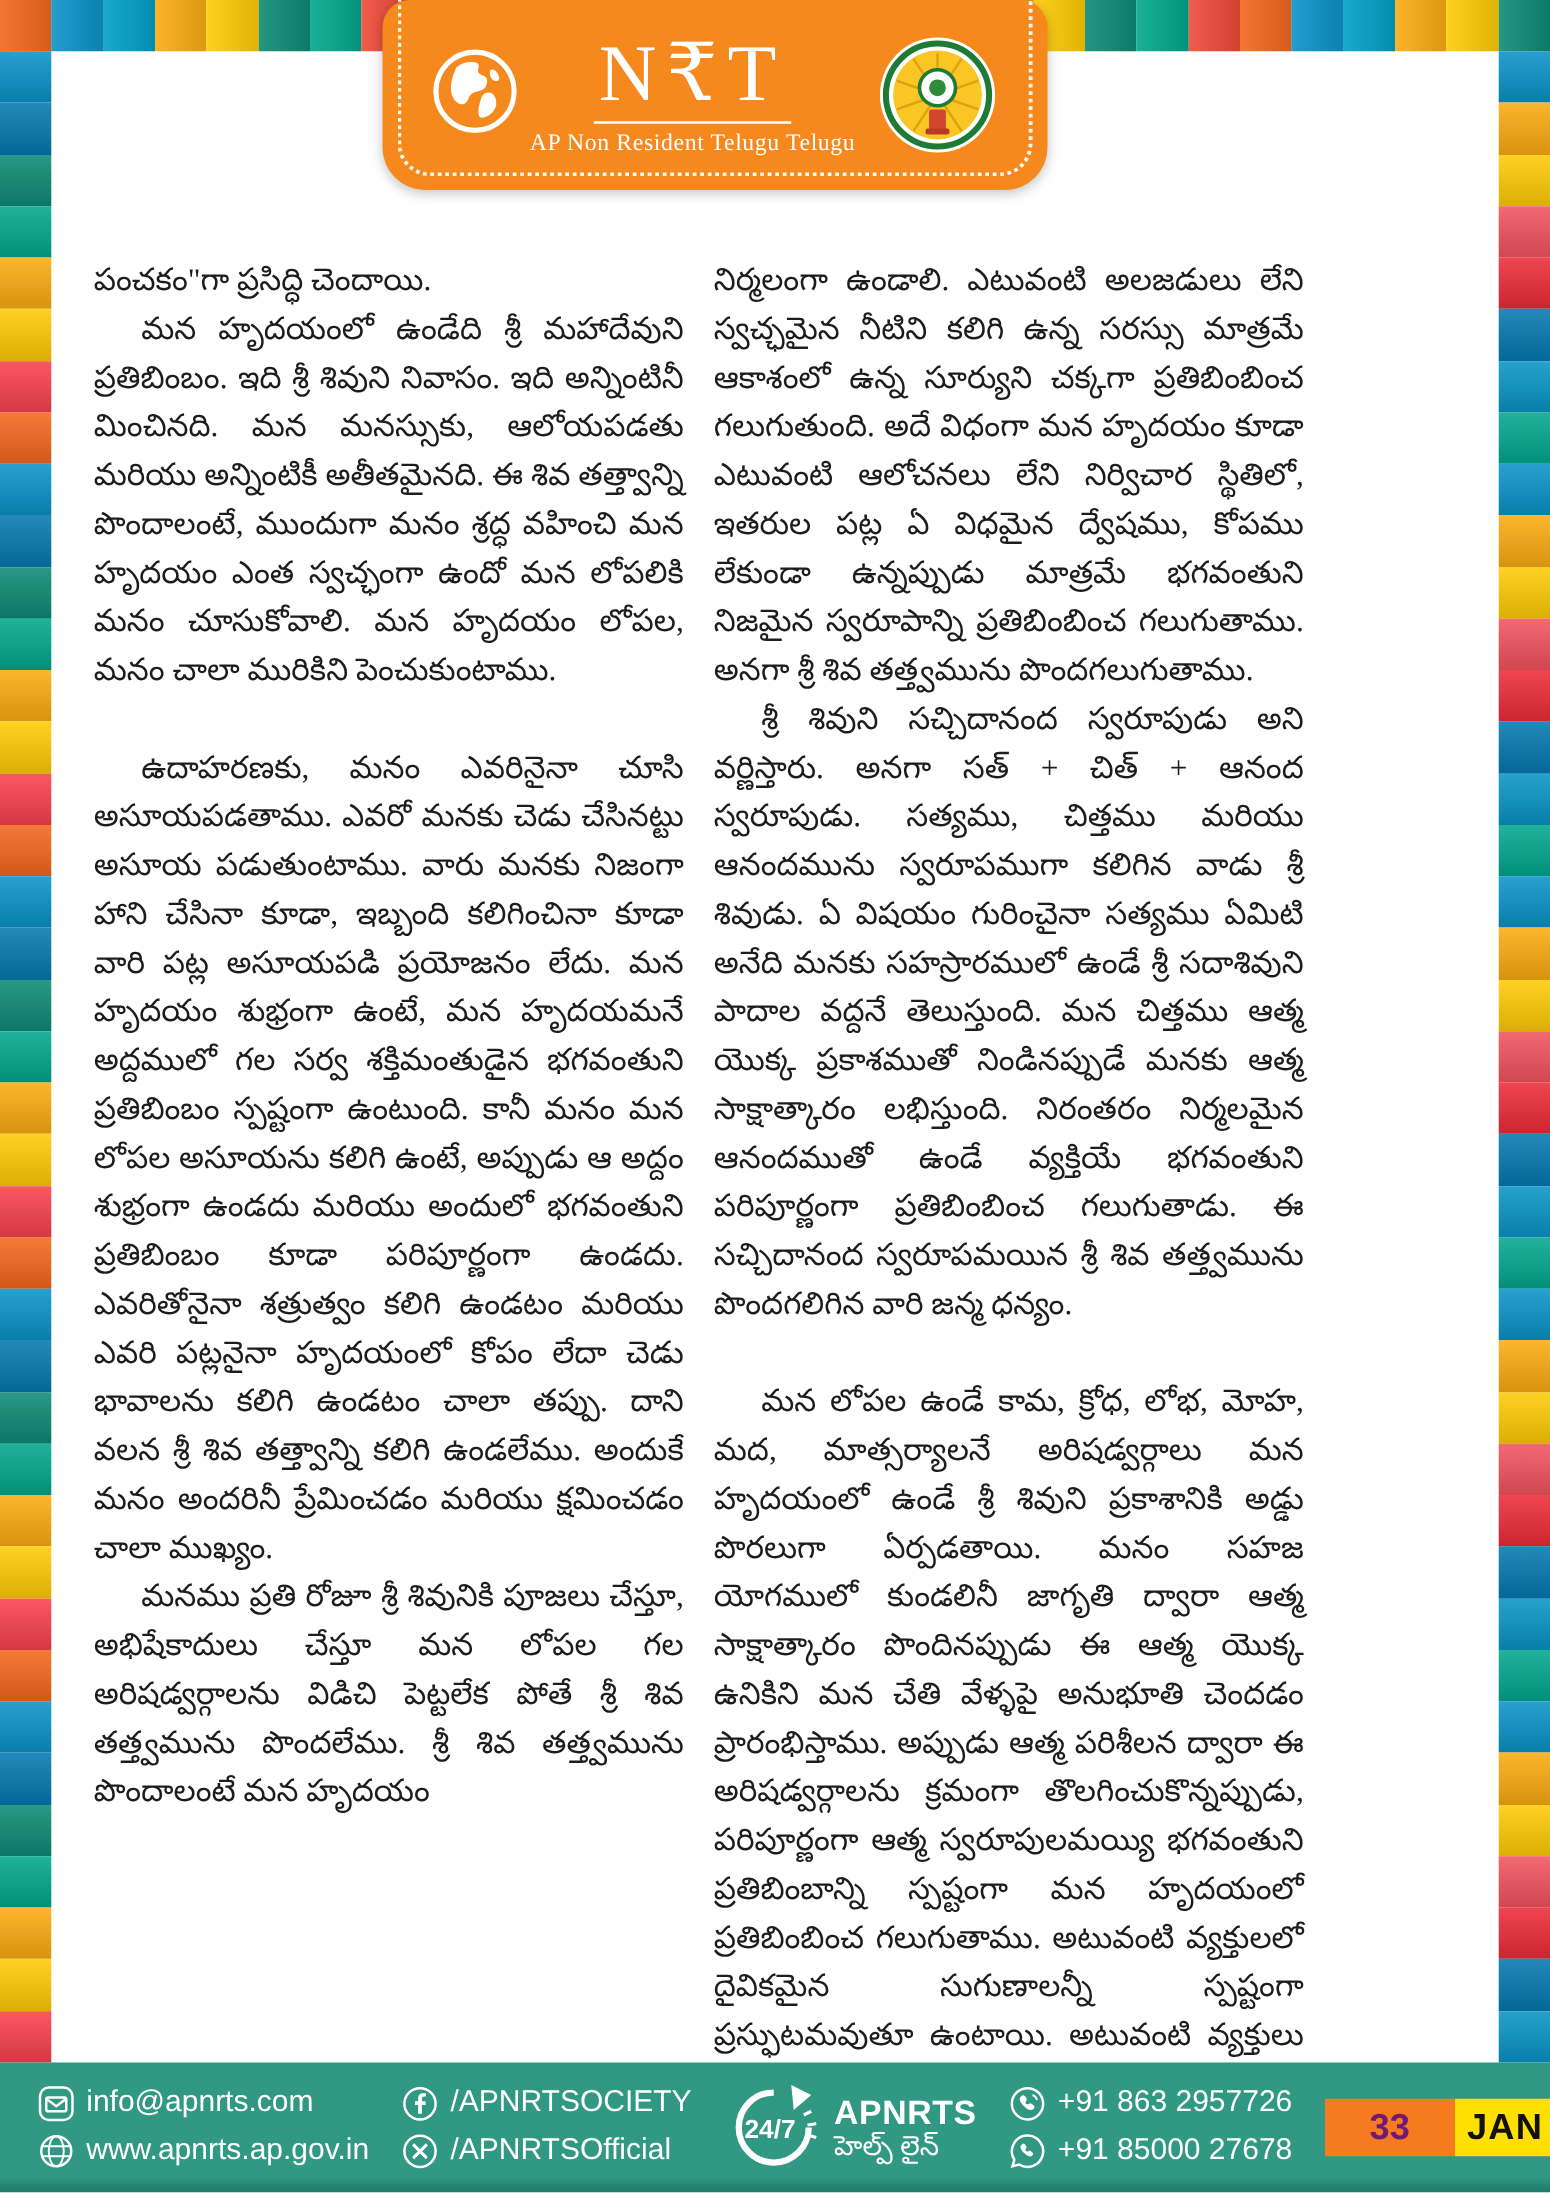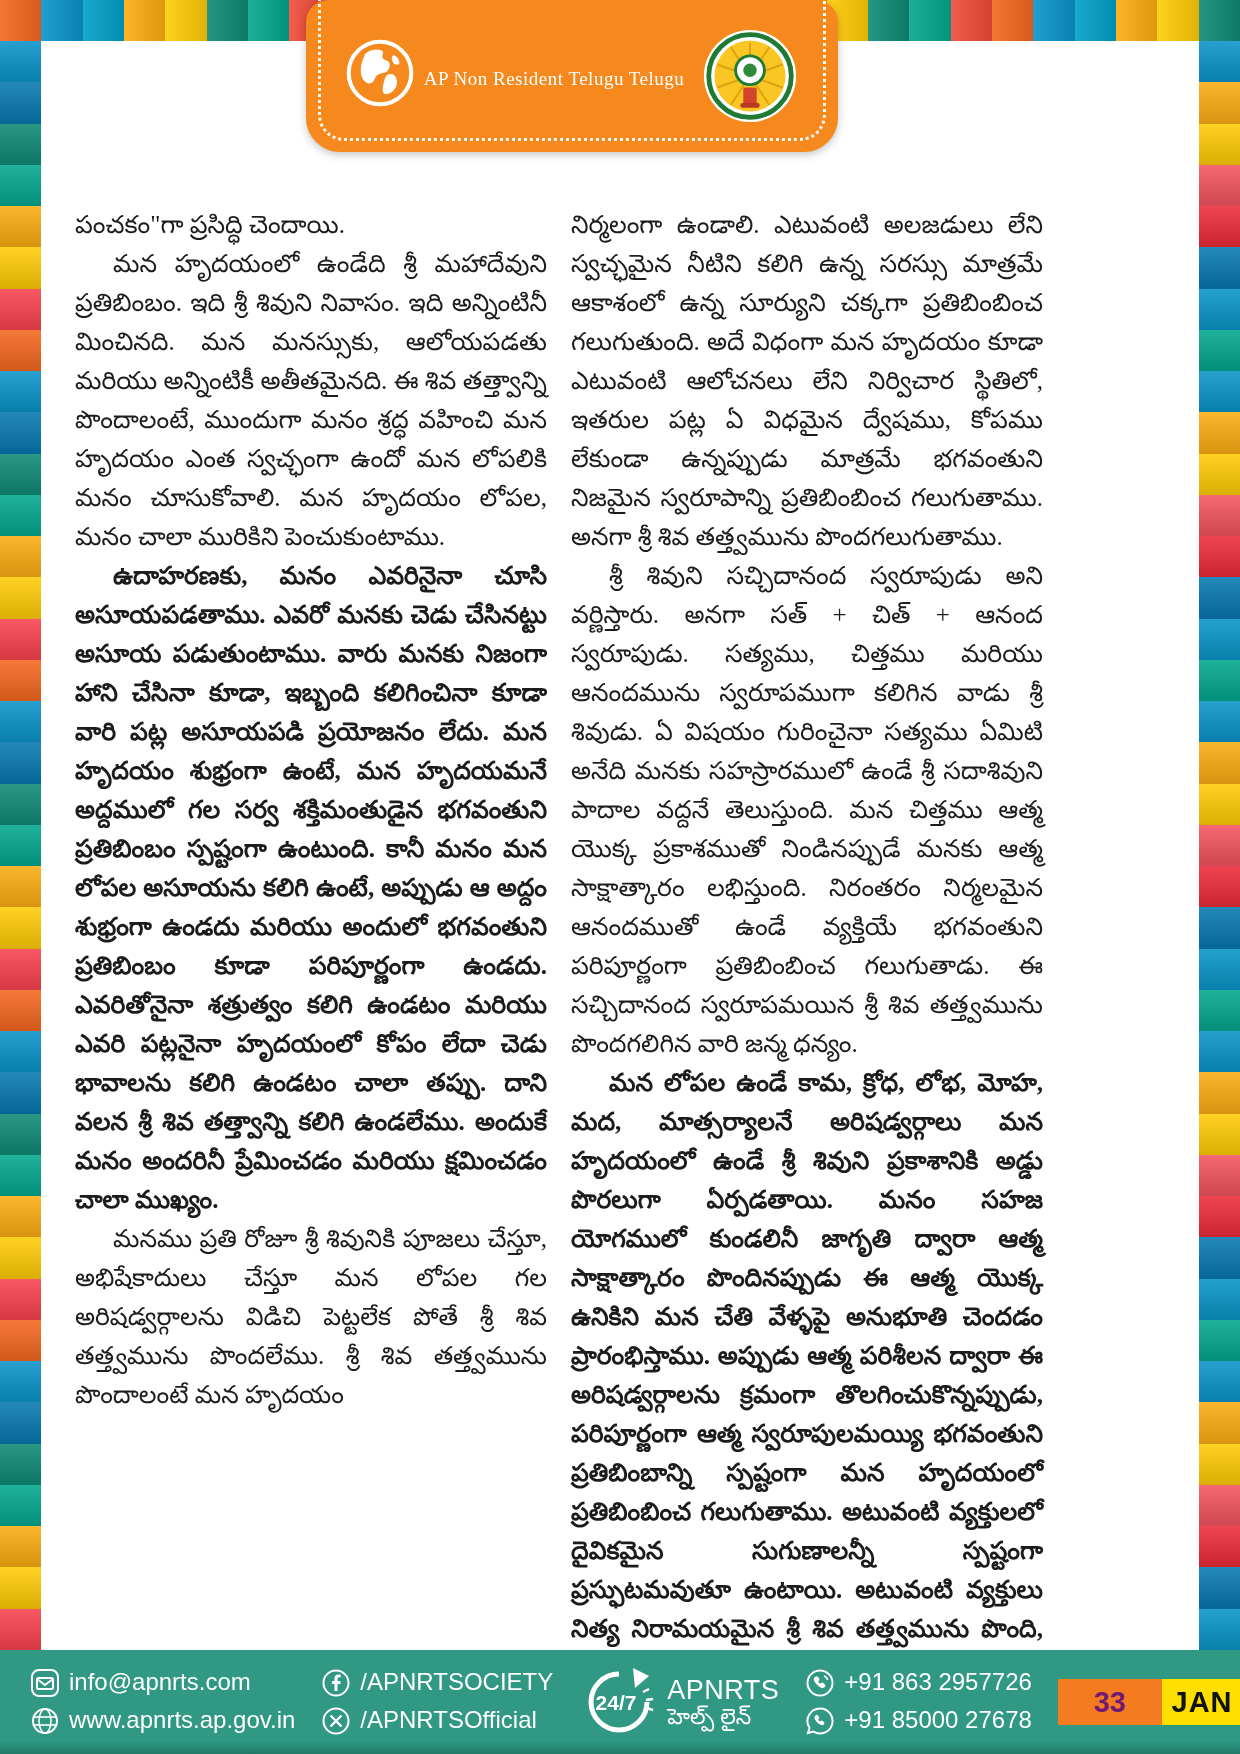--- a/index.html
+++ b/index.html
@@ -41,35 +41,35 @@
   
   .article{
     position:absolute;left:75px;top:205px;width:968px;z-index:2;
     display:flex;gap:24px;
     color:#1c1c1c;font-size:25px;line-height:39px;text-align:justify;
     font-family:"Liberation Serif","DejaVu Serif","DejaVu Sans",serif;
   }
   .col{width:472px;}
   .para{margin:0;text-indent:38px;}
   .para.no-indent{text-indent:0;}
-  .para.gap{font-weight:bold;}
+  .para.gap{margin-top:39px;}
   
   .footer{
     position:absolute;left:0;bottom:0;width:1240px;height:104px;z-index:4;
     background:#28947E;
     background-image:linear-gradient(to bottom,rgba(255,255,255,.04) 0,rgba(255,255,255,.04) 88%,rgba(0,0,0,.18) 100%);
     color:#ffffff;display:flex;align-items:center;padding:0 30px;box-sizing:border-box;gap:26px;
   }
   .f-col{display:flex;flex-direction:column;justify-content:center;gap:8px;}
   .f-row{display:flex;align-items:flex-start;gap:9px;font-size:24px;white-space:nowrap;}
   .f-icon{width:30px;height:30px;flex:0 0 auto;}
   .helpline{display:flex;align-items:center;gap:12px;margin-left:4px;}
   .icon-247{width:72px;height:72px;flex:0 0 auto;}
   .helpline-text{display:flex;flex-direction:column;line-height:1.12;}
-  .helpline-en{font-weight:normal;font-size:27px;letter-spacing:.5px;}
+  .helpline-en{font-weight:bold;font-size:27px;letter-spacing:.5px;}
   .helpline-te{font-size:22px;font-weight:normal;}
   .badge{display:flex;margin-left:auto;height:46px;font-weight:bold;font-size:29px;}
   .badge-num{background:#F47B20;color:#701a75;width:104px;display:flex;align-items:center;justify-content:center;}
   .badge-date{background:#FFDF00;color:#111111;width:158px;display:flex;align-items:center;justify-content:center;letter-spacing:1px;}
 </style>
 </head>
 <body>
 
 <div class="page">
 
@@ -190,20 +190,21 @@
 
   <div class="banner" style="background: rgb(245, 137, 29);">
     <div class="logo-wrap">
       <svg class="globe" viewBox="0 0 100 100">
         <circle cx="50" cy="50" r="46" fill="none" stroke="#ffffff" stroke-width="6"></circle>
         <path fill="#ffffff" d="M28 22 q10 -8 22 -6 q6 1 4 7 q-2 6 4 8 q8 2 6 10 q-2 8 -10 9 q-9 1 -12 9 q-3 8 -10 6 q-8 -3 -10 -14 q-2 -12 6 -29 z"></path>
         <path fill="#ffffff" d="M62 52 q9 -2 12 6 q3 8 -2 15 q-5 7 -12 8 q-6 1 -6 -6 q0 -7 2 -13 q2 -8 6 -10 z"></path>
         <path fill="#ffffff" d="M70 24 q6 2 8 8 q2 6 -3 6 q-5 0 -7 -6 q-2 -7 2 -8 z"></path>
       </svg>
       <div class="logo-text-block">
+        <div class="logo-nrt">N₹T</div>
         <div class="logo-sub">AP Non Resident Telugu Telugu</div>
       </div>
     </div>
     <svg class="emblem" viewBox="0 0 100 100">
       <circle cx="50" cy="50" r="48" fill="#ffffff"></circle>
       <circle cx="50" cy="50" r="43" fill="none" stroke="#1e7a34" stroke-width="5"></circle>
       <circle cx="50" cy="50" r="37" fill="#F9C623"></circle>
       <g stroke="#DFA10E" stroke-width="2">
         <line x1="50" y1="50" x2="50" y2="15"></line>
           <line x1="50" y1="50" x2="70" y2="20"></line>

